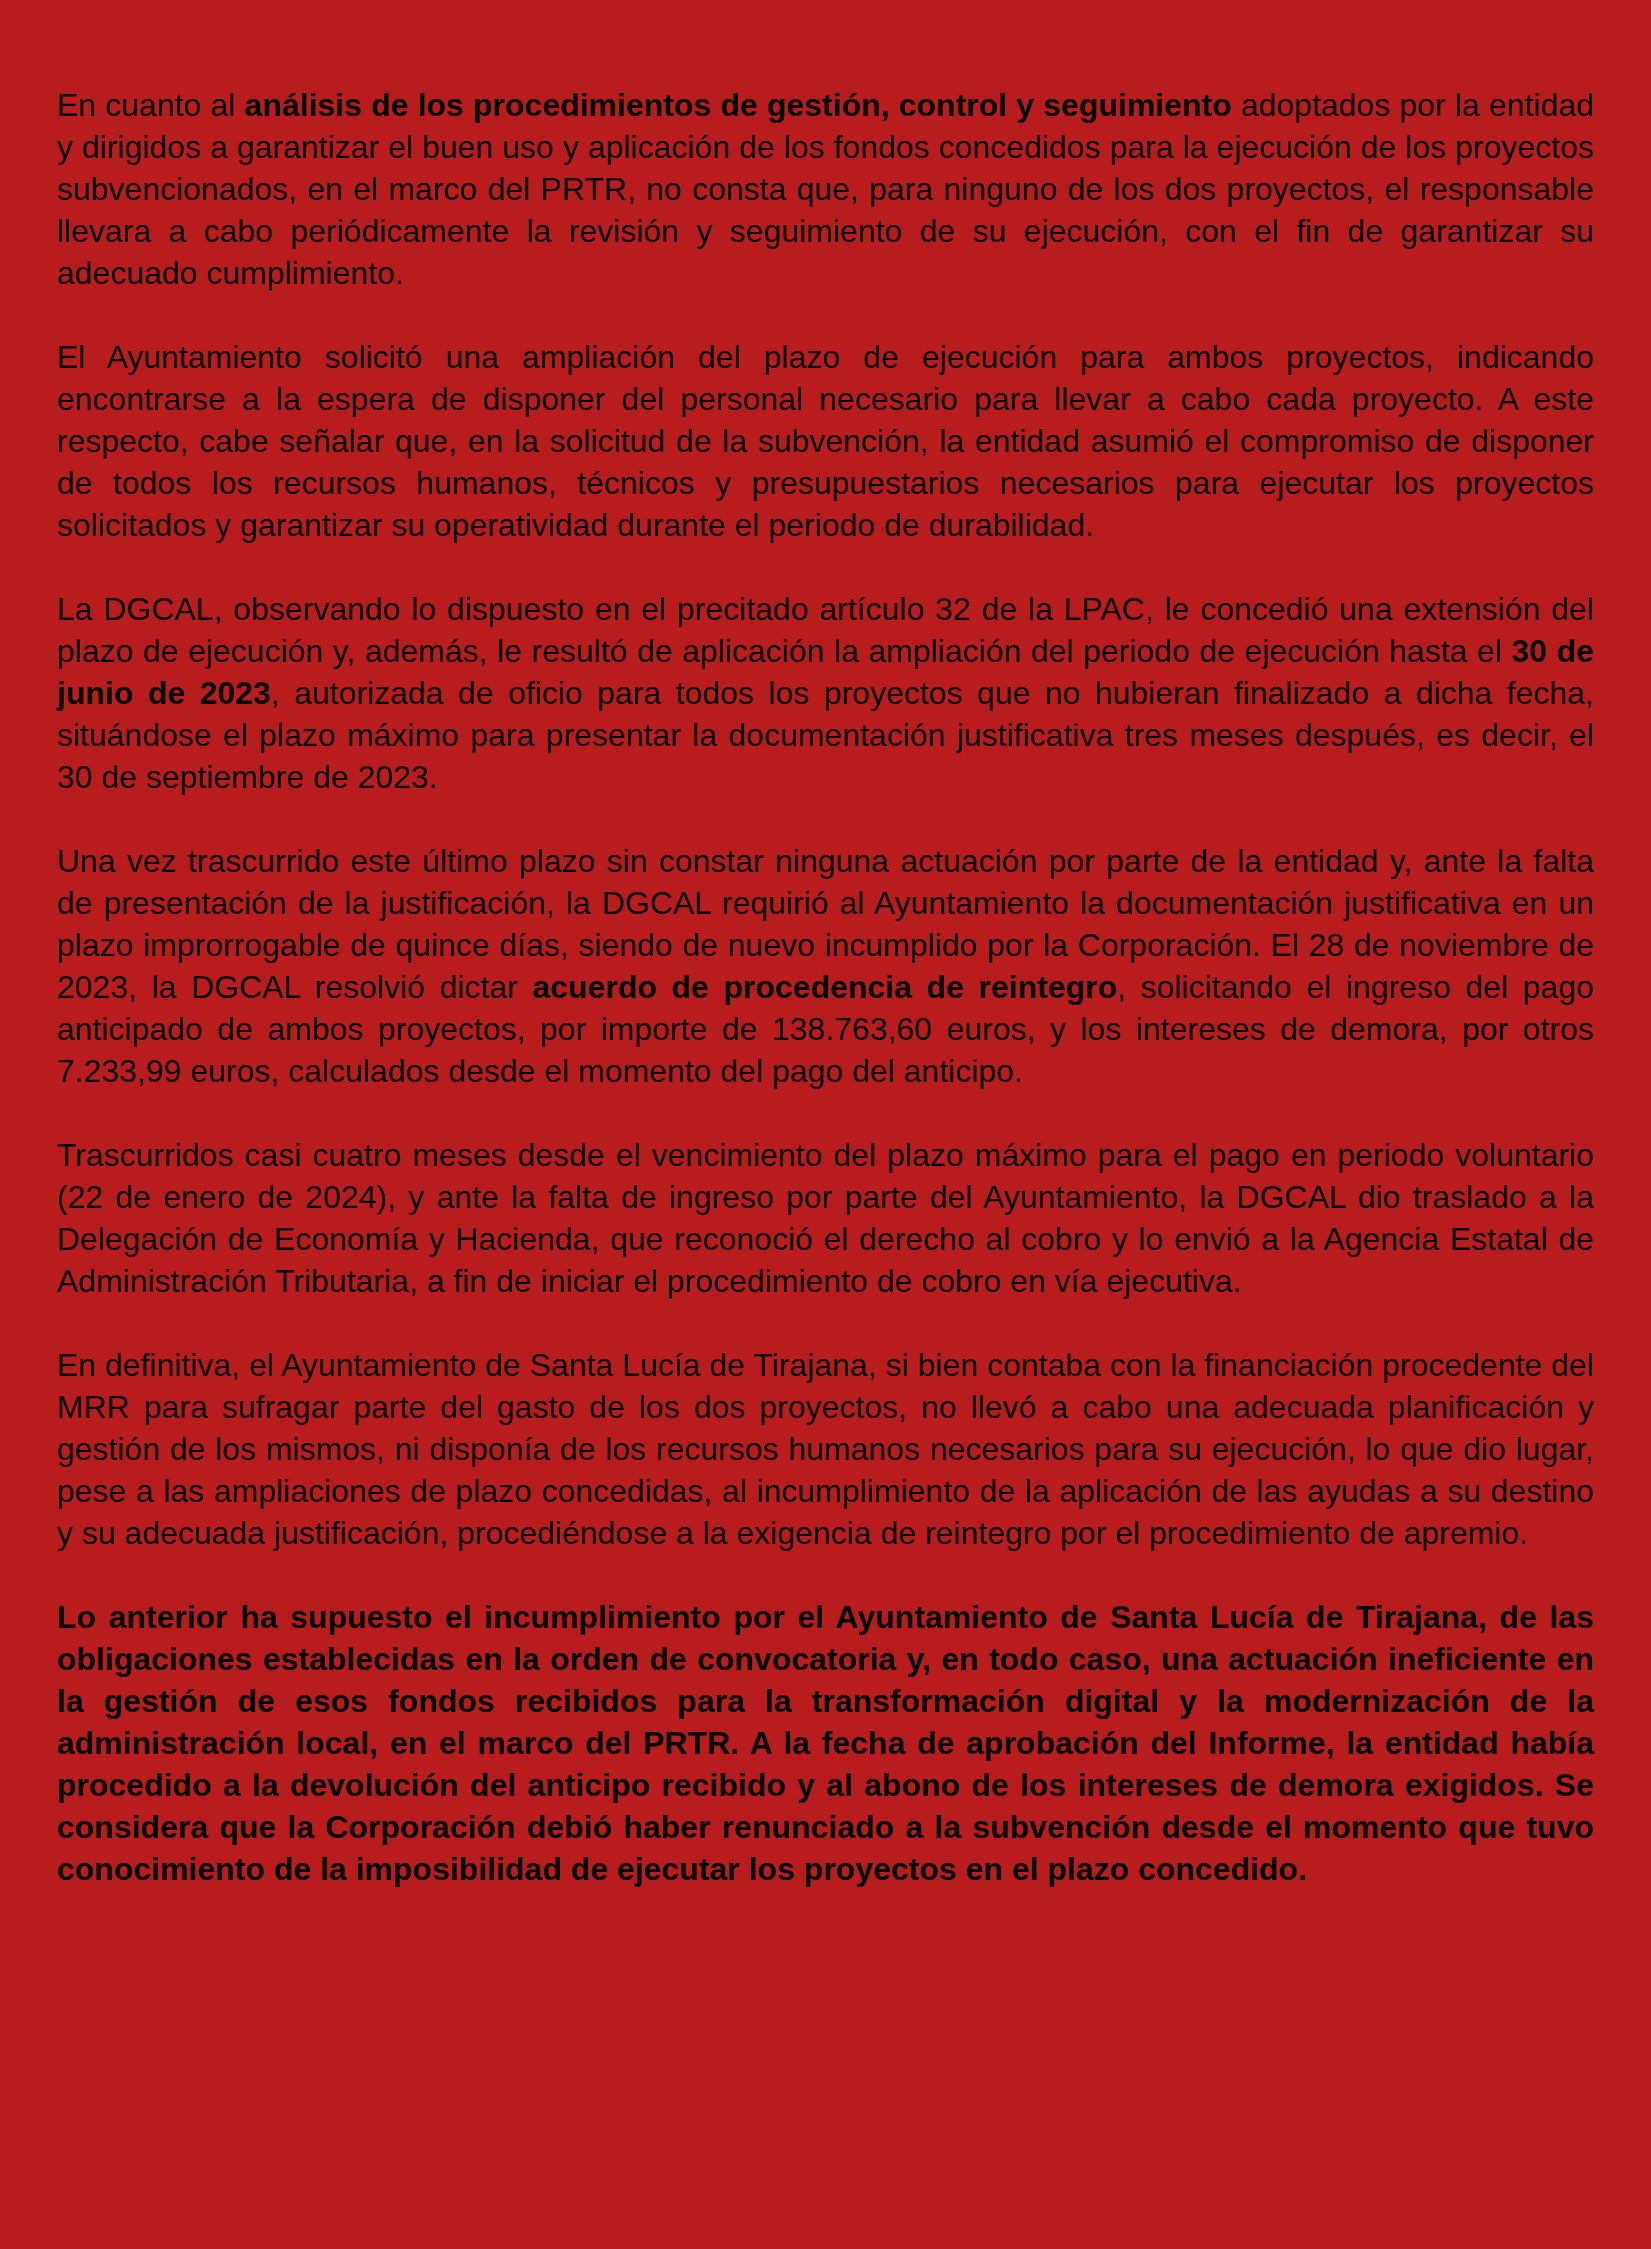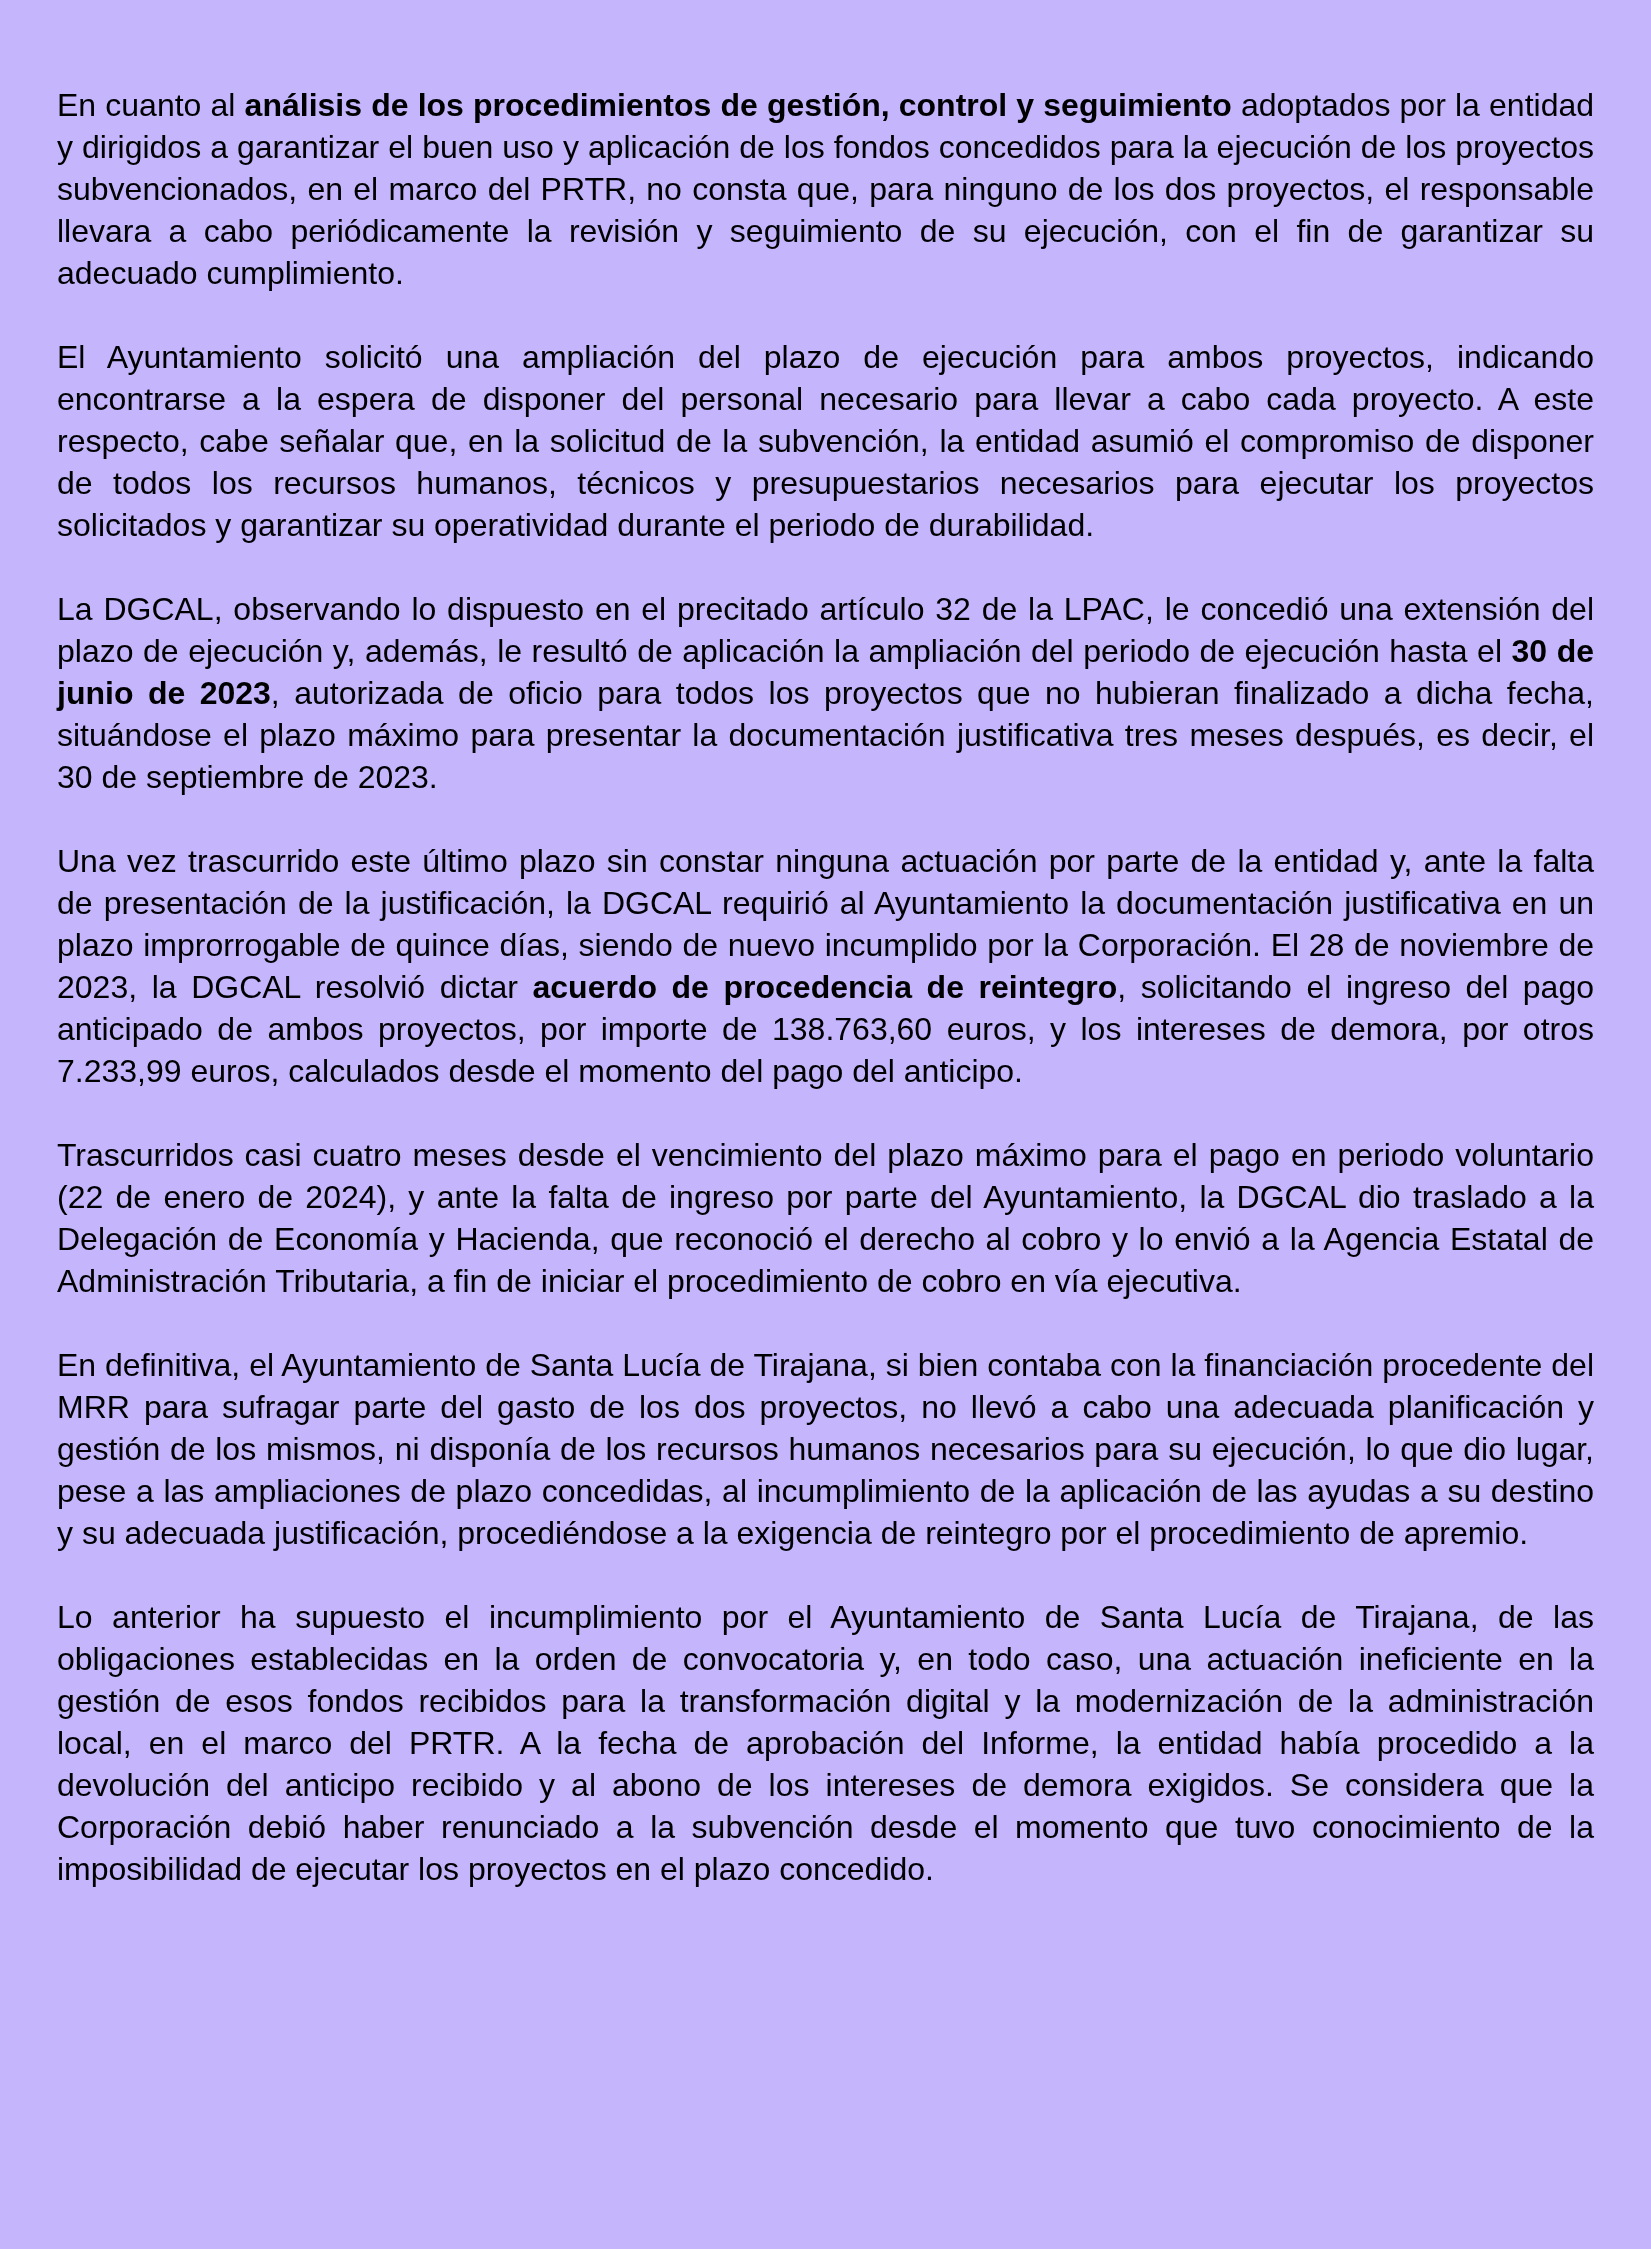--- a/index.html
+++ b/index.html
@@ -9,21 +9,21 @@
     background: #ffffff;
   }
   body {
     font-family: "Liberation Sans", sans-serif;
     color: #000000;
   }
   #page {
     position: relative;
     width: 1652px;
     height: 2250px;
-    background: #c4b5fd;
+    background: #b91c1c;
     box-sizing: border-box;
     padding: 84px 58px 0 57px;
     overflow: hidden;
   }
   .doc-body {
     width: 1537px;
   }
   p.para {
     margin: 0 0 42px 0;
     padding: 0;
@@ -31,20 +31,21 @@
     line-height: 42px;
     text-align: justify;
     text-justify: inter-word;
     letter-spacing: 0px;
     word-spacing: 0px;
     color: #000000;
     hyphens: none;
   }
   p.para:last-child {
     margin-bottom: 17px;
+    font-weight: bold;
   }
   b, strong {
     font-weight: bold;
   }
 </style>
 </head>
 <body style="background-color: rgb(255, 255, 255);">
 
 <div id="page">
   <div class="doc-body" style="color: rgb(0, 0, 0);">

